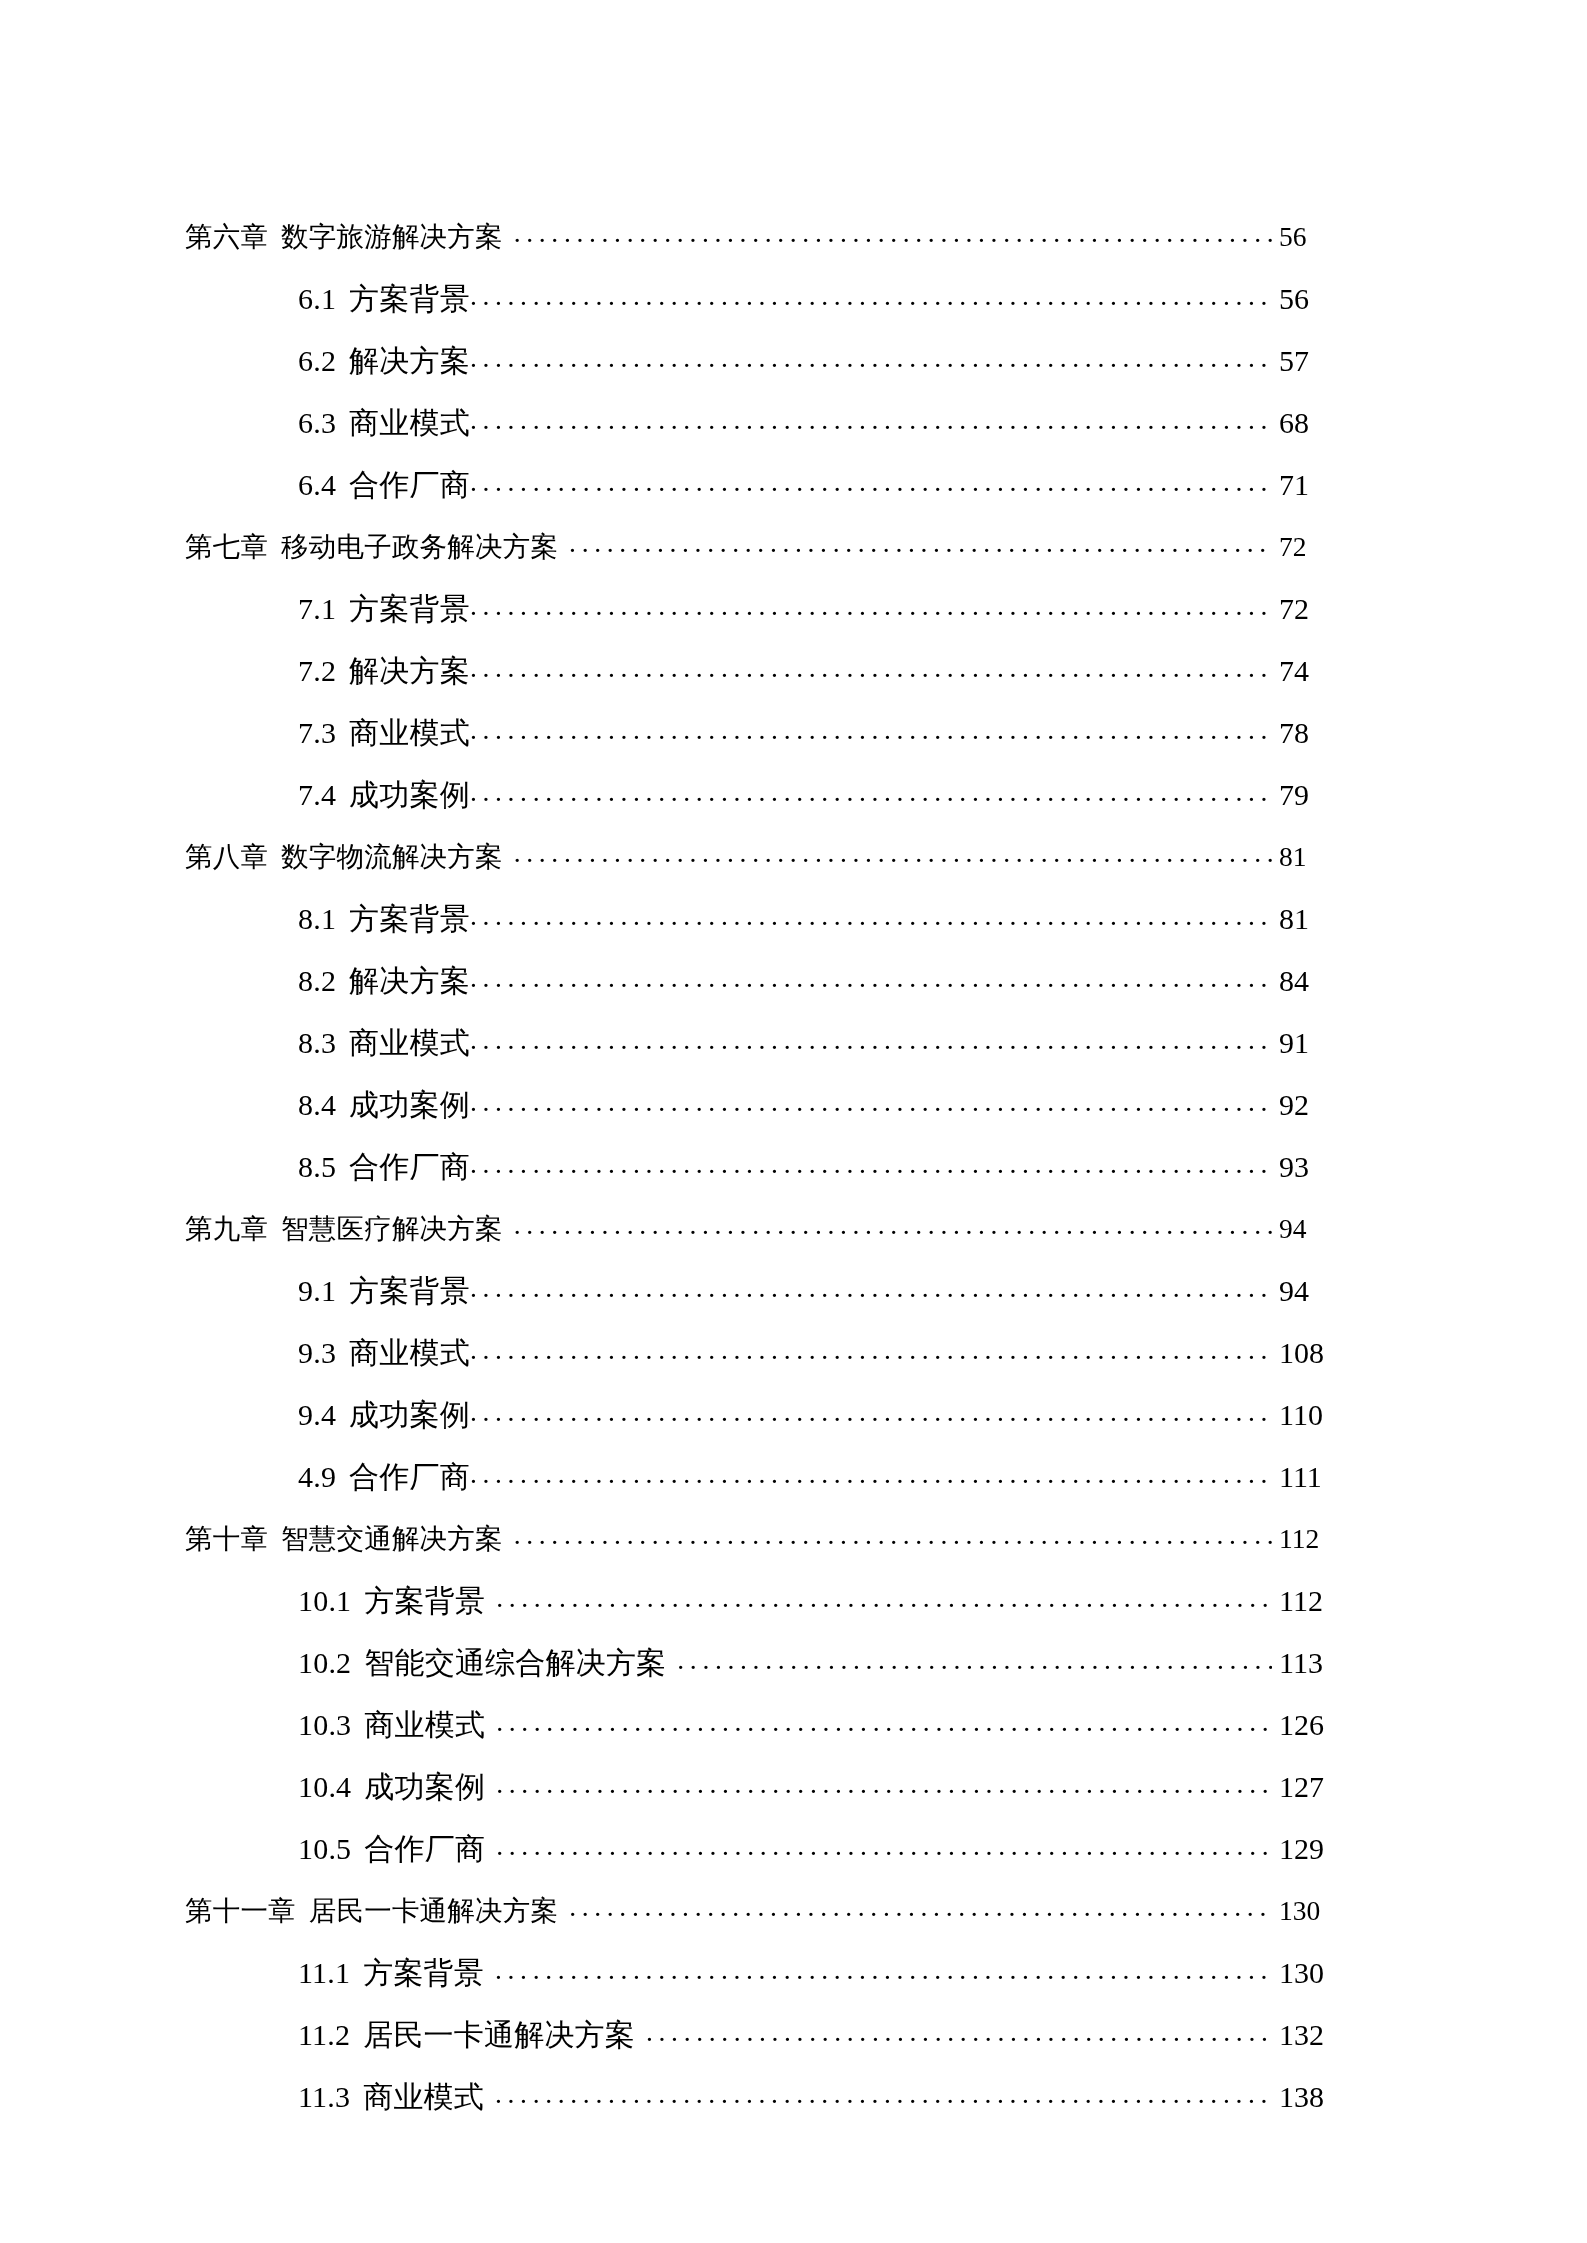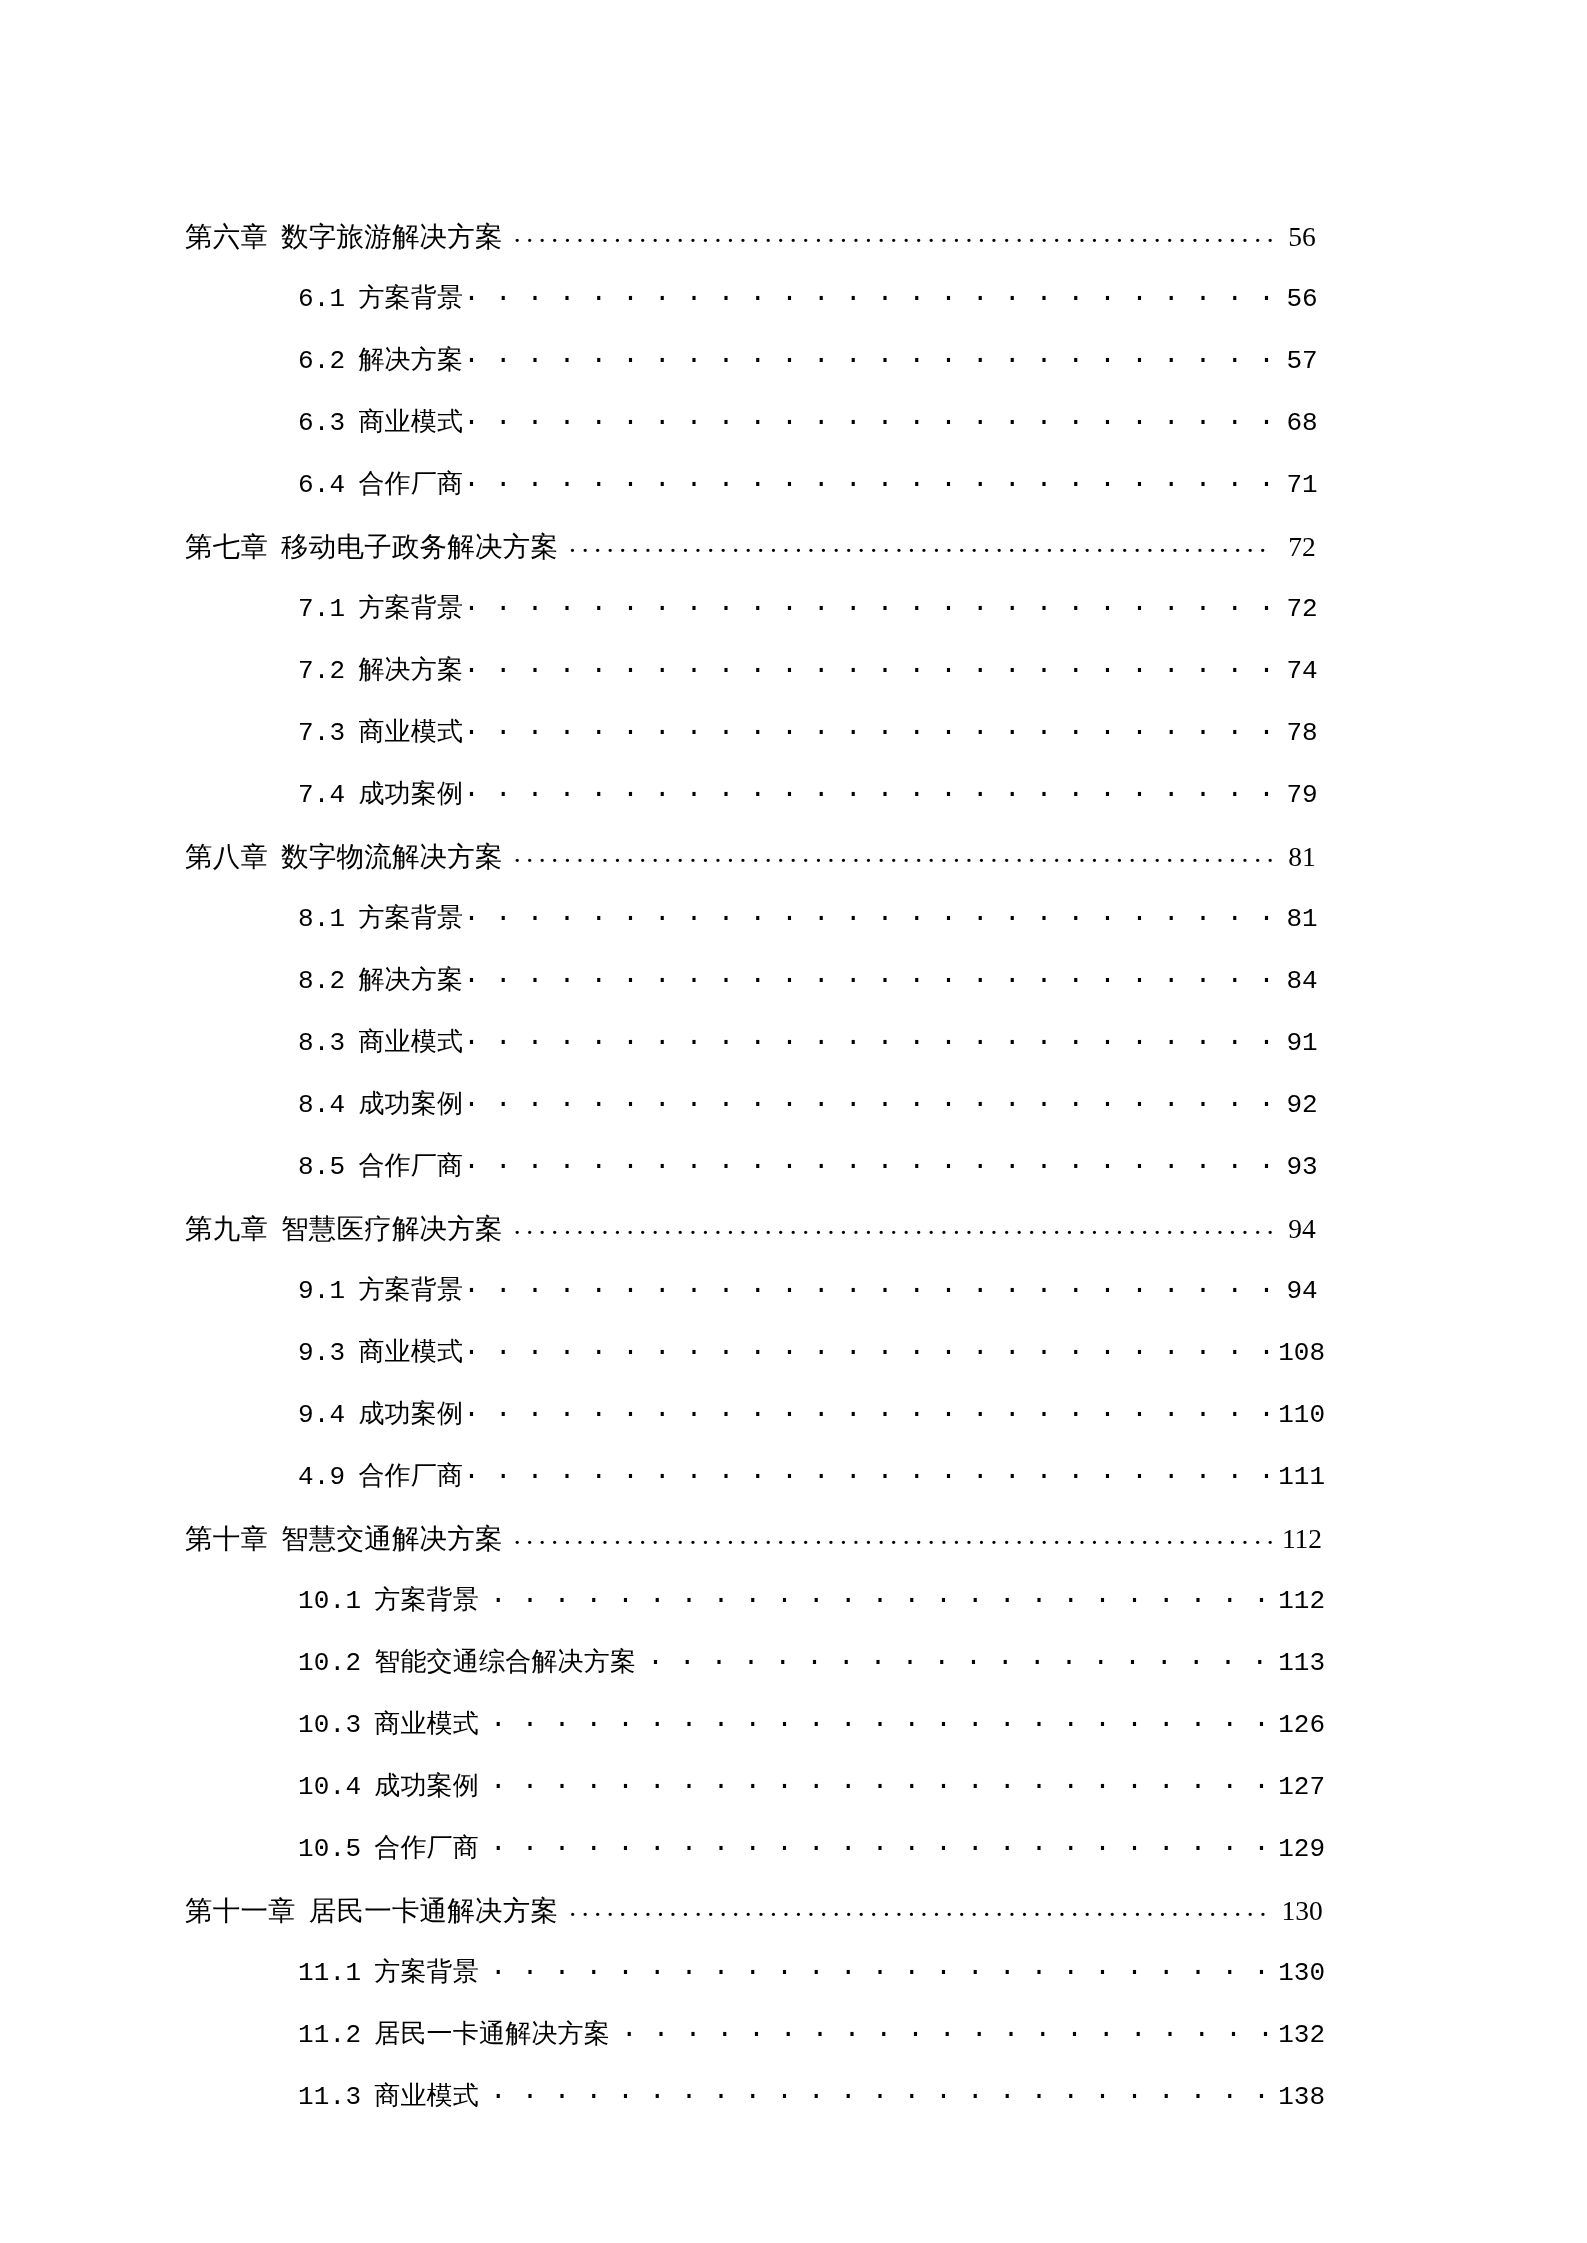--- a/index.html
+++ b/index.html
@@ -36,23 +36,22 @@
   }
   .toc-entry.level-1 {
     padding-left: 0px;
     height: 62px;
     font-size: 27.5px;
     line-height: 62px;
   }
   .toc-entry.level-2 {
     padding-left: 113px;
     height: 62px;
-    font-size: 26px;
+    font-size: 30px;
     line-height: 62px;
-    font-family: Liberation Mono, monospace;
   }
   .entry-label {
     flex: 0 0 auto;
     letter-spacing: 0.2px;
   }
   .entry-num {
     display: inline-block;
   }
   .entry-gap-wide {
     display: inline-block;
@@ -73,21 +72,21 @@
     bottom: 0px;
     white-space: nowrap;
     letter-spacing: -0.6px;
     font-size: 27.5px;
     line-height: 1em;
     overflow: hidden;
     display: block;
   }
   .page-num {
     flex: 0 0 auto;
-    text-align: center;
+    text-align: left;
     min-width: 46px;
     padding-left: 7px;
   }
   .pre-leader-space {
     flex: 0 0 auto;
     width: 0px;
   }
   .pre-leader-space.wide {
     width: 11px;
   }

